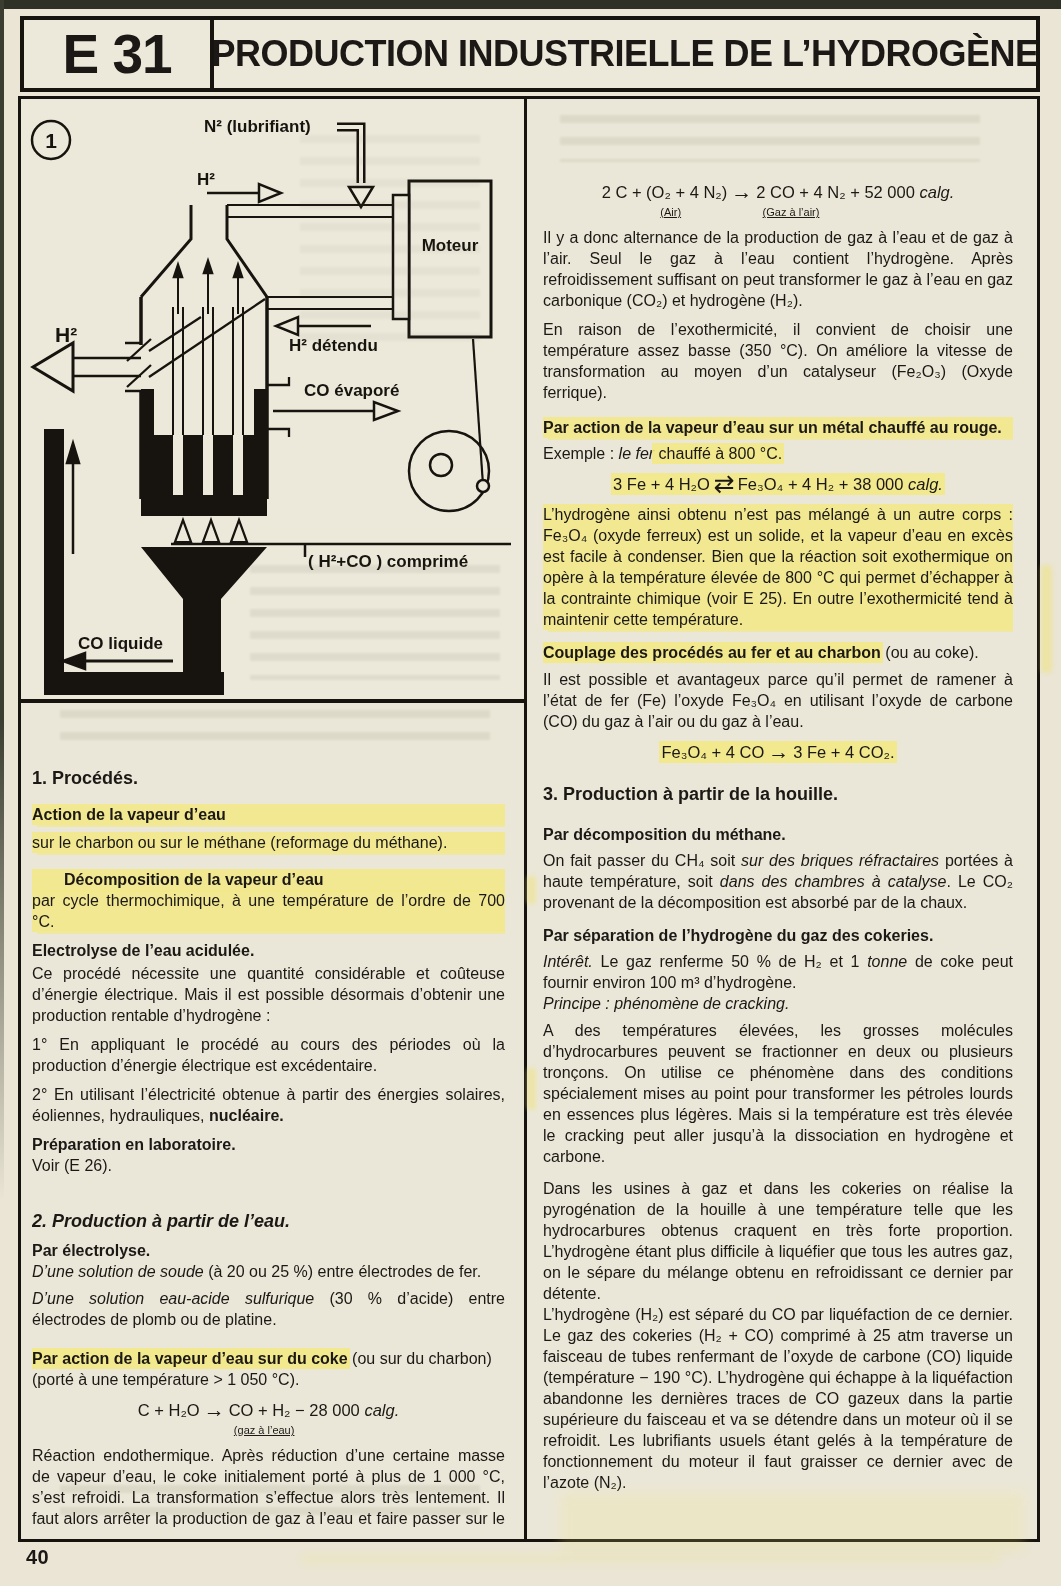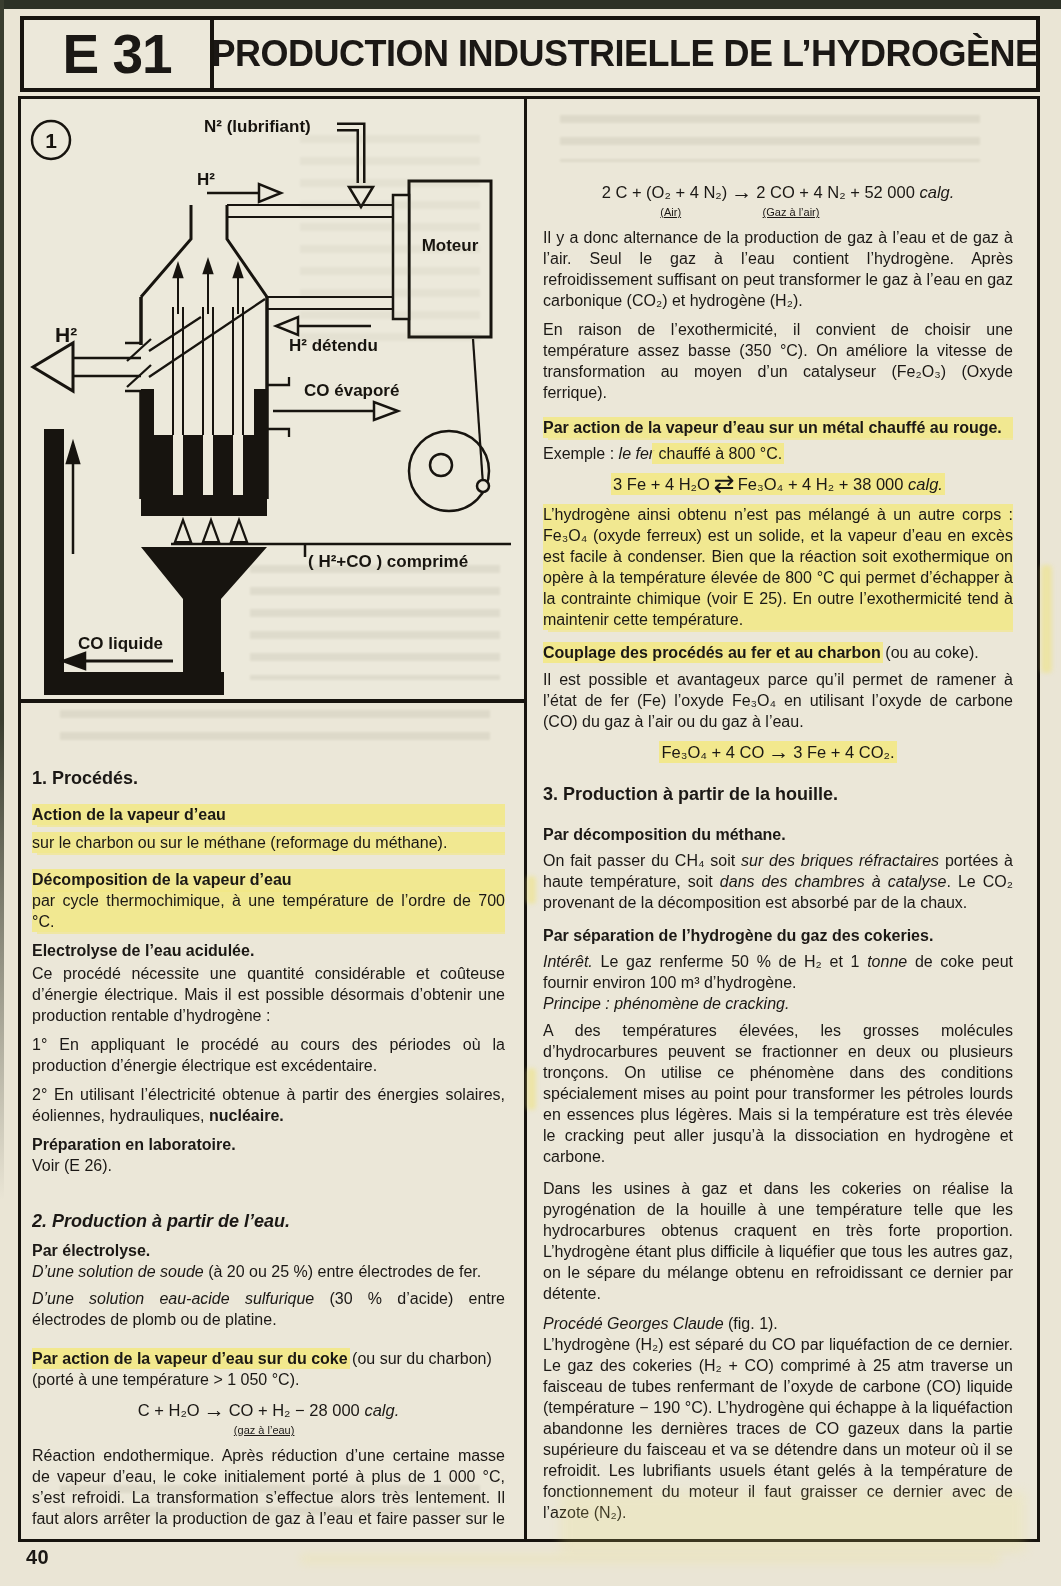--- a/index.html
+++ b/index.html
@@ -165,21 +165,21 @@
     <text x="57" y="550" class="fig-label">CO liquide</text>
   </svg>
 </div>
 
 <div class="col col-left">
   <h2 style="margin-top:62px;">1.  Procédés.</h2>
 
   <p class="subhead hl-block" style="margin-top:12px;margin-bottom:7px;">Action de la vapeur d’eau</p>
   <p class="hl-block" style="margin-top:0;">sur le charbon ou sur le méthane (reformage du méthane).</p>
 
-  <p class="subhead hl-block" style="margin-top:16px;margin-bottom:0;">Décomposition de la vapeur d’eau</p>
+  <p class="subhead hl-block" style="margin-top:16px;margin-bottom:0;padding-left:32px;">Décomposition de la vapeur d’eau</p>
   <p class="hl-block" style="margin-top:0;">par cycle thermochimique, à une température de l’ordre de 700 °C.</p>
 
   <p class="subhead">Electrolyse de l’eau acidulée.</p>
   <p style="margin-top:2px;">Ce procédé nécessite une quantité considérable et coûteuse d’énergie électrique. Mais il est possible désormais d’obtenir une production rentable d’hydrogène :</p>
   <p>1°  En appliquant le procédé au cours des périodes où la production d’énergie électrique est excédentaire.</p>
   <p><span>2°  En utilisant l’électricité obtenue à partir des énergies solaires, éoliennes, hydrauliques, </span><span class="b">nucléaire.</span></p>
 
   <p class="subhead">Préparation en laboratoire.</p>
   <p style="margin-top:0;">Voir (E 26).</p>
 
@@ -231,21 +231,20 @@
   <p class="subhead" style="margin-top:16px;">Par décomposition du méthane.</p>
   <p style="margin-top:5px;"><span>On fait passer du CH₄ soit </span><span class="it">sur des briques réfractaires</span><span> portées à haute température, soit </span><span class="it">dans des chambres à catalyse</span><span>. Le CO₂ provenant de la décomposition est absorbé par de la chaux.</span></p>
 
   <p class="subhead" style="margin-top:12px;">Par séparation de l’hydrogène du gaz des cokeries.</p>
   <p style="margin-top:5px;"><span class="it">Intérêt.</span><span> Le gaz renferme 50 % de H₂ et 1 </span><span class="it">tonne</span><span> de coke peut fournir environ 100 m³ d’hydrogène.</span></p>
 
   <p class="it" style="margin-top:0;text-align:left;">Principe : phénomène de cracking.</p>
   <p style="margin-top:6px;">A des températures élevées, les grosses molécules d’hydrocarbures peuvent se fractionner en deux ou plusieurs tronçons. On utilise ce phénomène dans des conditions spécialement mises au point pour transformer les pétroles lourds en essences plus légères. Mais si la température est très élevée le cracking peut aller jusqu’à la dissociation en hydrogène et carbone.</p>
   <p style="margin-top:11px;">Dans les usines à gaz et dans les cokeries on réalise la pyrogénation de la houille à une température telle que les hydrocarbures obtenus craquent en très forte proportion. L’hydrogène étant plus difficile à liquéfier que tous les autres gaz, on le sépare du mélange obtenu en refroidissant ce dernier par détente.</p>
 
-  <p style="margin-top:9px;text-align:left;margin-bottom:0;"><span class="it">Procédé Georges Claude</span><span> (fig. 1).</span></p>
   <p style="margin-top:0;">L’hydrogène (H₂) est séparé du CO par liquéfaction de ce dernier. Le gaz des cokeries (H₂ + CO) comprimé à 25 atm traverse un faisceau de tubes renfermant de l’oxyde de carbone (CO) liquide (température − 190 °C). L’hydrogène qui échappe à la liquéfaction abandonne les dernières traces de CO gazeux dans la partie supérieure du faisceau et va se détendre dans un moteur où il se refroidit. Les lubrifiants usuels étant gelés à la température de fonctionnement du moteur il faut graisser ce dernier avec de l’azote (N₂).</p>
 </div>
 
 <div class="smudge" style="left:1041px;top:565px;width:11px;height:108px;"></div>
 <div class="smudge" style="left:527px;top:876px;width:9px;height:28px;"></div>
 <div class="smudge" style="left:527px;top:1068px;width:9px;height:42px;"></div>
 <div class="smudge" style="left:560px;top:1492px;width:465px;height:60px;opacity:0.35;filter:blur(6px);"></div>
 <div class="smudge" style="left:300px;top:1553px;width:700px;height:12px;opacity:0.3;filter:blur(4px);"></div>
 
 <div class="ghost" style="left:60px;top:705px;width:430px;height:48px;"></div>

